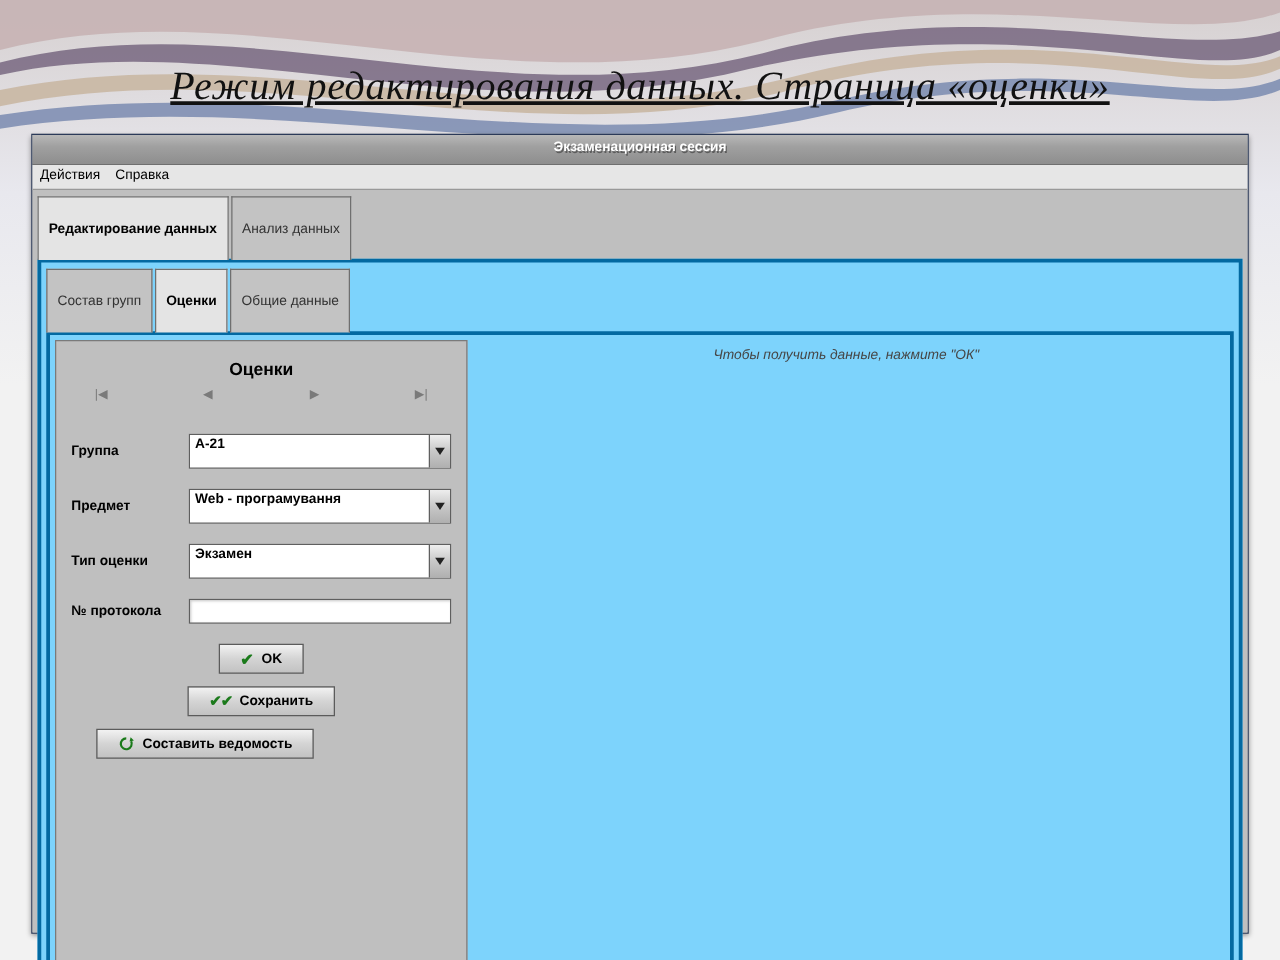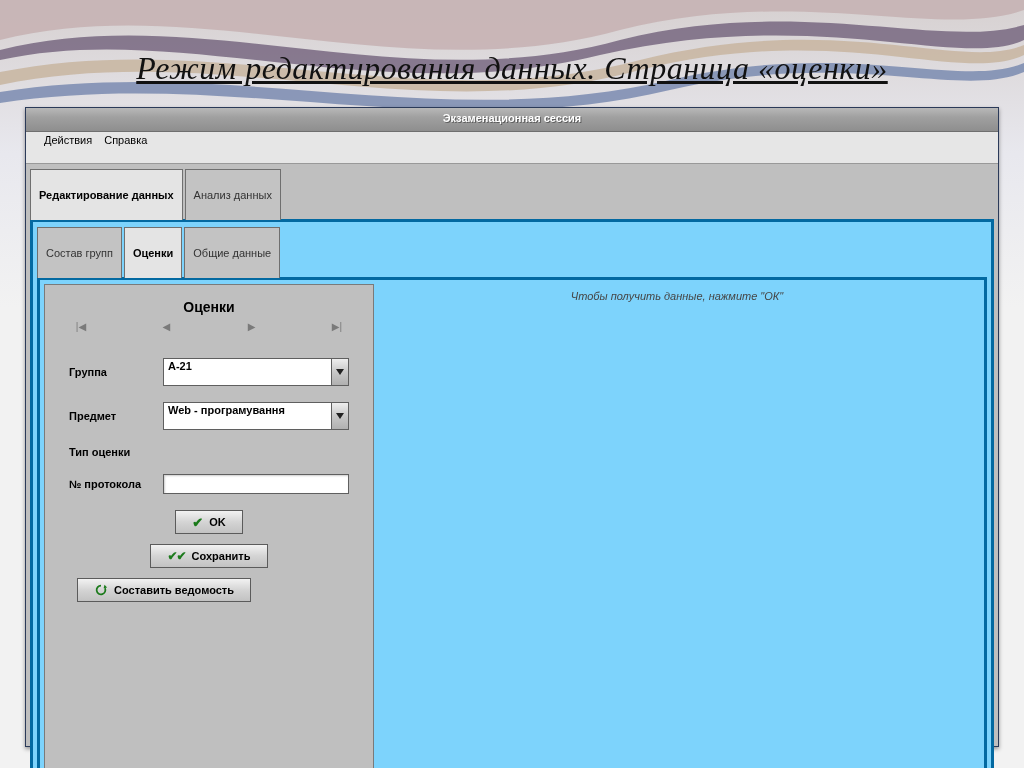--- a/index.html
+++ b/index.html
@@ -36,21 +36,21 @@
     width: 16px; height: 16px; background: radial-gradient(circle at 30% 30%, #ff7a7a, #a00); border-radius: 3px;
   }
   .titlebar .title-text { flex: 0 0 auto; text-shadow: 1px 1px 0 rgba(0,0,0,0.4); }
   .titlebar .spacer { flex: 1; }
   .tbtn {
     width: 22px; height: 18px; border: 1px solid #233; background: linear-gradient(180deg,#f7f7ff,#c6c6d2 50%,#a8a8b8);
     display: flex; align-items: center; justify-content: center; margin-left: 2px; font-size: 10px; color: #111;
   }
   .tbtn.close { background: linear-gradient(180deg,#ff9a8a,#e04020 50%,#b01000); color: #fff; }
   .menubar {
-    height: 32px; background: #e6e6e6; border-bottom: 1px solid #999; padding: 2px 18px; display: flex; gap: 12px;
+    height: 20px; background: #e6e6e6; border-bottom: 1px solid #999; padding: 2px 6px; display: flex; gap: 12px;
   }
   .menubar span { cursor: default; }
   .client {
     flex: 1; background: #bfbfbf; padding: 4px; position: relative;
   }
   
   .tabstrip { display: flex; gap: 0; }
   .tab {
     border: 1px solid #6f6f6f; background: #e4e4e4; padding: 19px 8px; margin-right: 2px;
     border-bottom: none; position: relative; top: 1px; font-weight: bold;
@@ -62,21 +62,21 @@
   .inner-panels { display: flex; height: 100%; }
   .form-panel {
     width: 330px; border: 1px solid #7a7a7a; background: #bfbfbf; padding: 10px 12px 14px 12px;
   }
   .right-hint {
     flex: 1; color: #464646; font-style: italic; text-align: center; padding-top: 6px;
   }
   .panel-title { text-align: center; font-weight: bold; font-size: 14px; margin: 4px 0 6px 0; }
   .navrow { display: flex; justify-content: space-between; padding: 0 18px 10px 18px; color: #7a7a7a; font-size: 10px; }
   .navrow span { width: 12px; text-align: center; }
-  .field { display: flex; align-items: center; margin: 16px 12px; gap: 10px; }
+  .field { display: flex; align-items: center; margin: 16px 0; gap: 10px; }
   .field label { width: 84px; font-weight: bold; }
   .combo {
     flex: 1; height: 28px; display: flex; border: 1px solid #5f5f5f; background: #fff; font-weight: bold;
   }
   .combo .combo-text { flex: 1; padding: 1px 4px; }
   .combo .combo-btn {
     width: 17px; background: linear-gradient(180deg,#eee,#c8c8c8 50%,#b0b0b0);
     border-left: 1px solid #5f5f5f; display: flex; align-items: center; justify-content: center;
   }
   .text-input {
@@ -176,20 +176,28 @@
                 <div class="combo-btn">
                   <svg width="8" height="6">
                       <polygon points="0,0 8,0 4,6" fill="#222"></polygon>
                     </svg>
                 </div>
               </div>
             </div>
 
             <div class="field">
               <label>Тип оценки</label>
+              <div class="combo">
+                <div class="combo-text">Экзамен</div>
+                <div class="combo-btn">
+                  <svg width="8" height="6">
+                      <polygon points="0,0 8,0 4,6" fill="#222"></polygon>
+                    </svg>
+                </div>
+              </div>
             </div>
 
 
 
             <div class="field">
               <label>№ протокола</label>
               <div class="text-input"></div>
             </div>
 
             <div class="btn-row">

